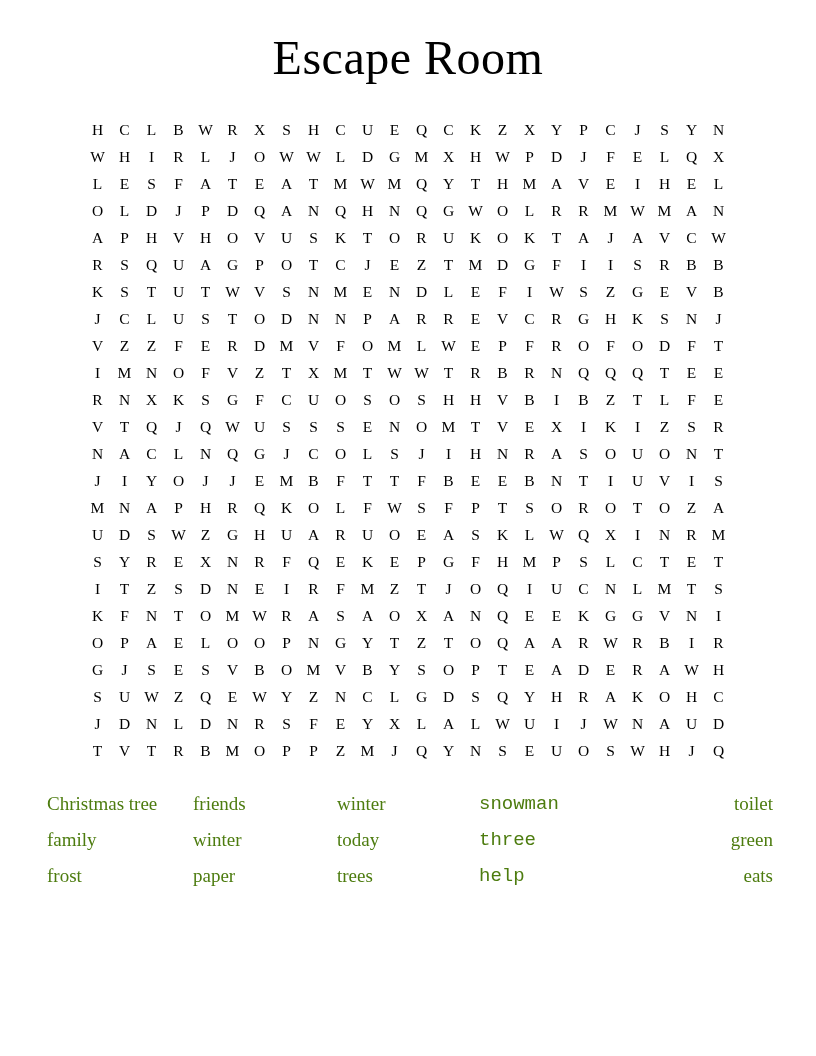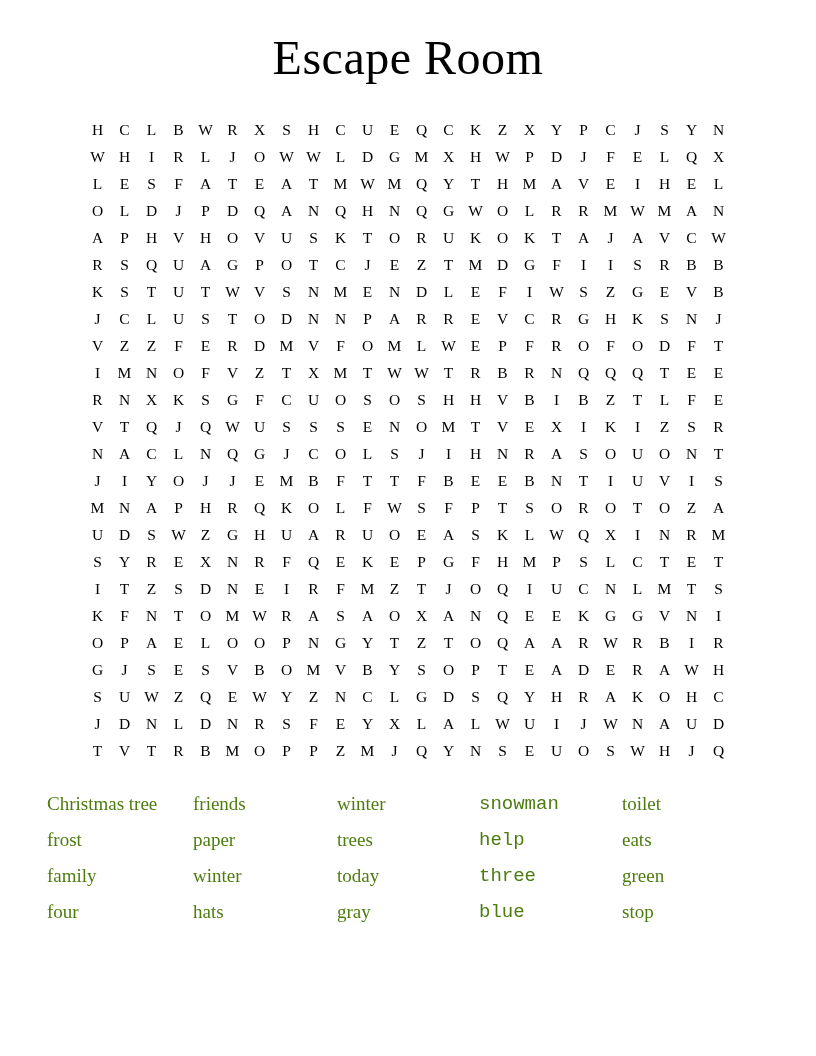--- a/index.html
+++ b/index.html
@@ -74,21 +74,21 @@
     vertical-align: top;
     text-align: left;
     color: #4d7c0f;
     white-space: nowrap;
     overflow: visible;
   }
   table.word-list td.c0 { width: 146px; }
   table.word-list td.c1 { width: 144px; }
   table.word-list td.c2 { width: 142px; }
   table.word-list td.c3 { width: 143px; font-family: Liberation Mono, monospace; }
-  table.word-list td.c4 { width: 151px; }
+  table.word-list td.c4 { width: 151px; text-align: right; }
 </style>
 </head>
 <body>
 
 <div class="page">
 
   <h1 class="puzzle-title">Escape Room</h1>
 
   <div class="grid-wrap">
     <table class="letter-grid">
@@ -725,37 +725,30 @@
     <table class="word-list">
       <tbody>
           <tr>
             <td class="c0">Christmas tree</td>
             <td class="c1">friends</td>
             <td class="c2">winter</td>
             <td class="c3">snowman</td>
             <td class="c4">toilet</td>
           </tr>
           <tr>
+            <td class="c0">family</td>
+            <td class="c1">winter</td>
+            <td class="c2">today</td>
+            <td class="c3">three</td>
+            <td class="c4">green</td>
+          </tr>
+          <tr>
             <td class="c0">frost</td>
             <td class="c1">paper</td>
             <td class="c2">trees</td>
             <td class="c3">help</td>
             <td class="c4">eats</td>
-          </tr>
-          <tr>
-            <td class="c0">family</td>
-            <td class="c1">winter</td>
-            <td class="c2">today</td>
-            <td class="c3">three</td>
-            <td class="c4">green</td>
-          </tr>
-          <tr>
-            <td class="c0">four</td>
-            <td class="c1">hats</td>
-            <td class="c2">gray</td>
-            <td class="c3">blue</td>
-            <td class="c4">stop</td>
           </tr>
         </tbody>
     </table>
   </div>
 
 </div>
 
 </body></html>

